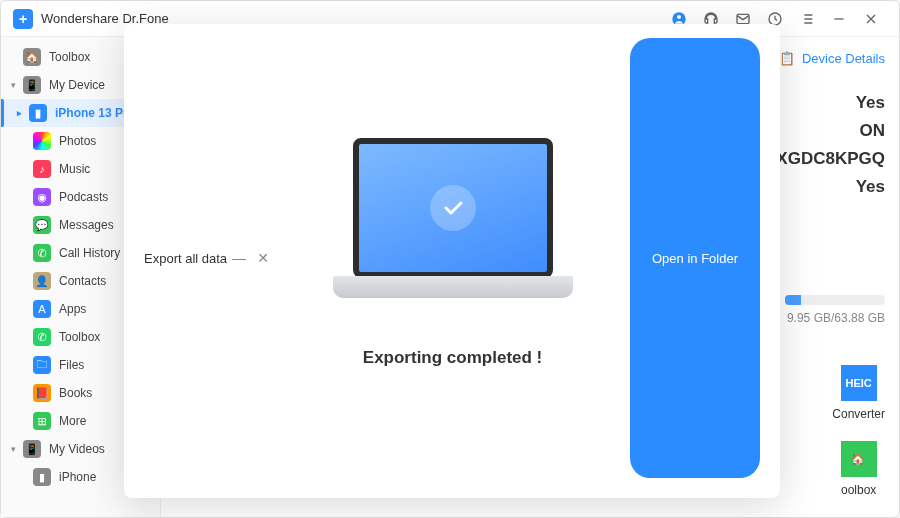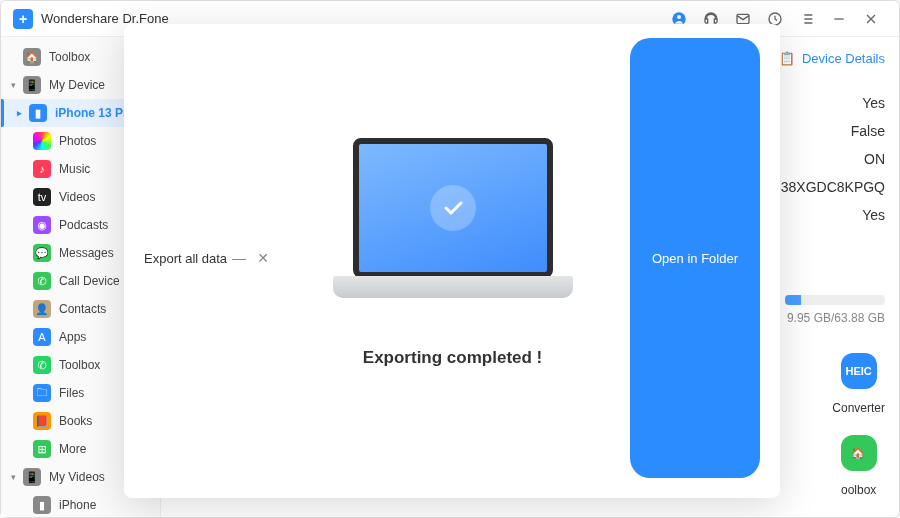--- a/index.html
+++ b/index.html
@@ -15,28 +15,28 @@
 .sidebar { width: 160px; background: #fafafa; border-right: 1px solid #eee; overflow-y: auto; padding: 6px 0; }
 .sb-item { display: flex; align-items: center; padding: 5px 10px 5px 16px; font-size: 12px; color: #444; cursor: pointer; position: relative; }
 .sb-item.top { padding-left: 10px; }
 .sb-item.child { padding-left: 32px; }
 .sb-item.selected { background: #e6f1ff; color: #2b8cff; font-weight: 600; }
 .sb-item.selected::before { content: ''; position: absolute; left: 0; top: 0; bottom: 0; width: 3px; background: #2b8cff; border-radius: 0 2px 2px 0; }
 .sb-caret { width: 10px; display: inline-flex; color: #888; font-size: 9px; margin-right: 2px; }
 .sb-icon { width: 18px; height: 18px; border-radius: 4px; margin-right: 8px; display: flex; align-items: center; justify-content: center; font-size: 11px; flex-shrink: 0; }
 .main { flex: 1; position: relative; padding: 14px; overflow: hidden; }
 .device-details { position: absolute; right: 14px; top: 14px; color: #2b8cff; font-size: 13px; display: flex; align-items: center; gap: 6px; }
-.info-block { position: absolute; right: 14px; top: 52px; text-align: right; font-size: 14px; color: #333; line-height: 28px; }
+.info-block { position: absolute; right: 14px; top: 52px; text-align: right; font-size: 17px; color: #333; line-height: 28px; font-weight: bold; }
 .storage { position: absolute; right: 14px; top: 258px; width: 100px; }
 .storage-bar { height: 10px; background: #eee; border-radius: 4px; overflow: hidden; }
 .storage-fill { height: 100%; width: 16%; background: #4a9dff; }
 .storage-text { text-align: right; font-size: 12px; color: #888; margin-top: 6px; }
 .tools { position: absolute; right: 14px; bottom: 20px; display: flex; flex-direction: column; gap: 20px; }
 .tool { display: flex; flex-direction: column; align-items: center; font-size: 12px; color: #333; }
-.tool-icon { width: 36px; height: 36px; border-radius: 12px; margin-bottom: 12px; display: flex; align-items: center; justify-content: center; color: #fff; font-size: 11px; font-weight: bold; }
+.tool-icon { width: 36px; height: 36px; border-radius: 0; margin-bottom: 6px; display: flex; align-items: center; justify-content: center; color: #fff; font-size: 11px; font-weight: bold; }
 .modal { position: absolute; left: 124px; top: 24px; width: 656px; height: 474px; background: #fff; border-radius: 8px; box-shadow: 0 8px 40px rgba(0,0,0,0.15); display: flex; flex-direction: row; padding: 14px 20px 20px 20px; }
 .modal-header { display: flex; align-items: center; }
 .modal-title { font-size: 13px; color: #333; }
 .modal-spacer { flex: 1; }
 .modal-btn { width: 24px; height: 24px; display: flex; align-items: center; justify-content: center; color: #888; cursor: pointer; font-size: 14px; }
 .modal-body { flex: 1; display: flex; flex-direction: column; align-items: center; justify-content: center; }
 .laptop { width: 240px; height: 180px; position: relative; margin-bottom: 30px; }
 .laptop-screen { position: absolute; left: 20px; top: 0; width: 200px; height: 140px; background: linear-gradient(160deg,#7db9ff,#3f8dfd); border: 6px solid #2d2d2d; border-radius: 8px; display: flex; align-items: center; justify-content: center; }
 .check-badge { width: 46px; height: 46px; background: rgba(255,255,255,0.25); border-radius: 50%; display: flex; align-items: center; justify-content: center; }
 .check-badge svg { width: 24px; height: 24px; }
@@ -115,34 +115,30 @@
         </div>
       <div class="sb-item child">
           <span class="sb-icon" style="background:conic-gradient(#f44,#ff0,#4f4,#0ff,#44f,#f0f,#f44)"></span>
           <span>Photos</span>
         </div>
       <div class="sb-item child">
           <span class="sb-icon" style="background:#ff3b5c;color:#fff">♪</span>
           <span>Music</span>
         </div>
       <div class="sb-item child">
-          <span class="sb-icon" style="background:#222;color:#fff">tv</span>
-          <span>Videos</span>
-        </div>
-      <div class="sb-item child">
           <span class="sb-icon" style="background:#9b4dff;color:#fff">◉</span>
           <span>Podcasts</span>
         </div>
       <div class="sb-item child">
           <span class="sb-icon" style="background:#34c759;color:#fff">💬</span>
           <span>Messages</span>
         </div>
       <div class="sb-item child">
           <span class="sb-icon" style="background:#34c759;color:#fff">✆</span>
-          <span>Call Device</span>
+          <span>Call History</span>
         </div>
       <div class="sb-item child">
           <span class="sb-icon" style="background:#bfa77a;color:#fff">👤</span>
           <span>Contacts</span>
         </div>
       <div class="sb-item child">
           <span class="sb-icon" style="background:#2b8cff;color:#fff">A</span>
           <span>Apps</span>
         </div>
       <div class="sb-item child">
@@ -173,21 +169,20 @@
 
     </div>
 
     <div class="main">
       <div class="device-details">
         <span>📋</span>
         <span>Device Details</span>
       </div>
       <div class="info-block">
         <div>Yes</div>
-        <div>False</div>
         <div>ON</div>
         <div>38XGDC8KPGQ</div>
         <div>Yes</div>
       </div>
       <div class="storage">
         <div class="storage-bar">
             <div class="storage-fill"></div>
           </div>
         <div class="storage-text">9.95 GB/63.88 GB</div>
       </div>

